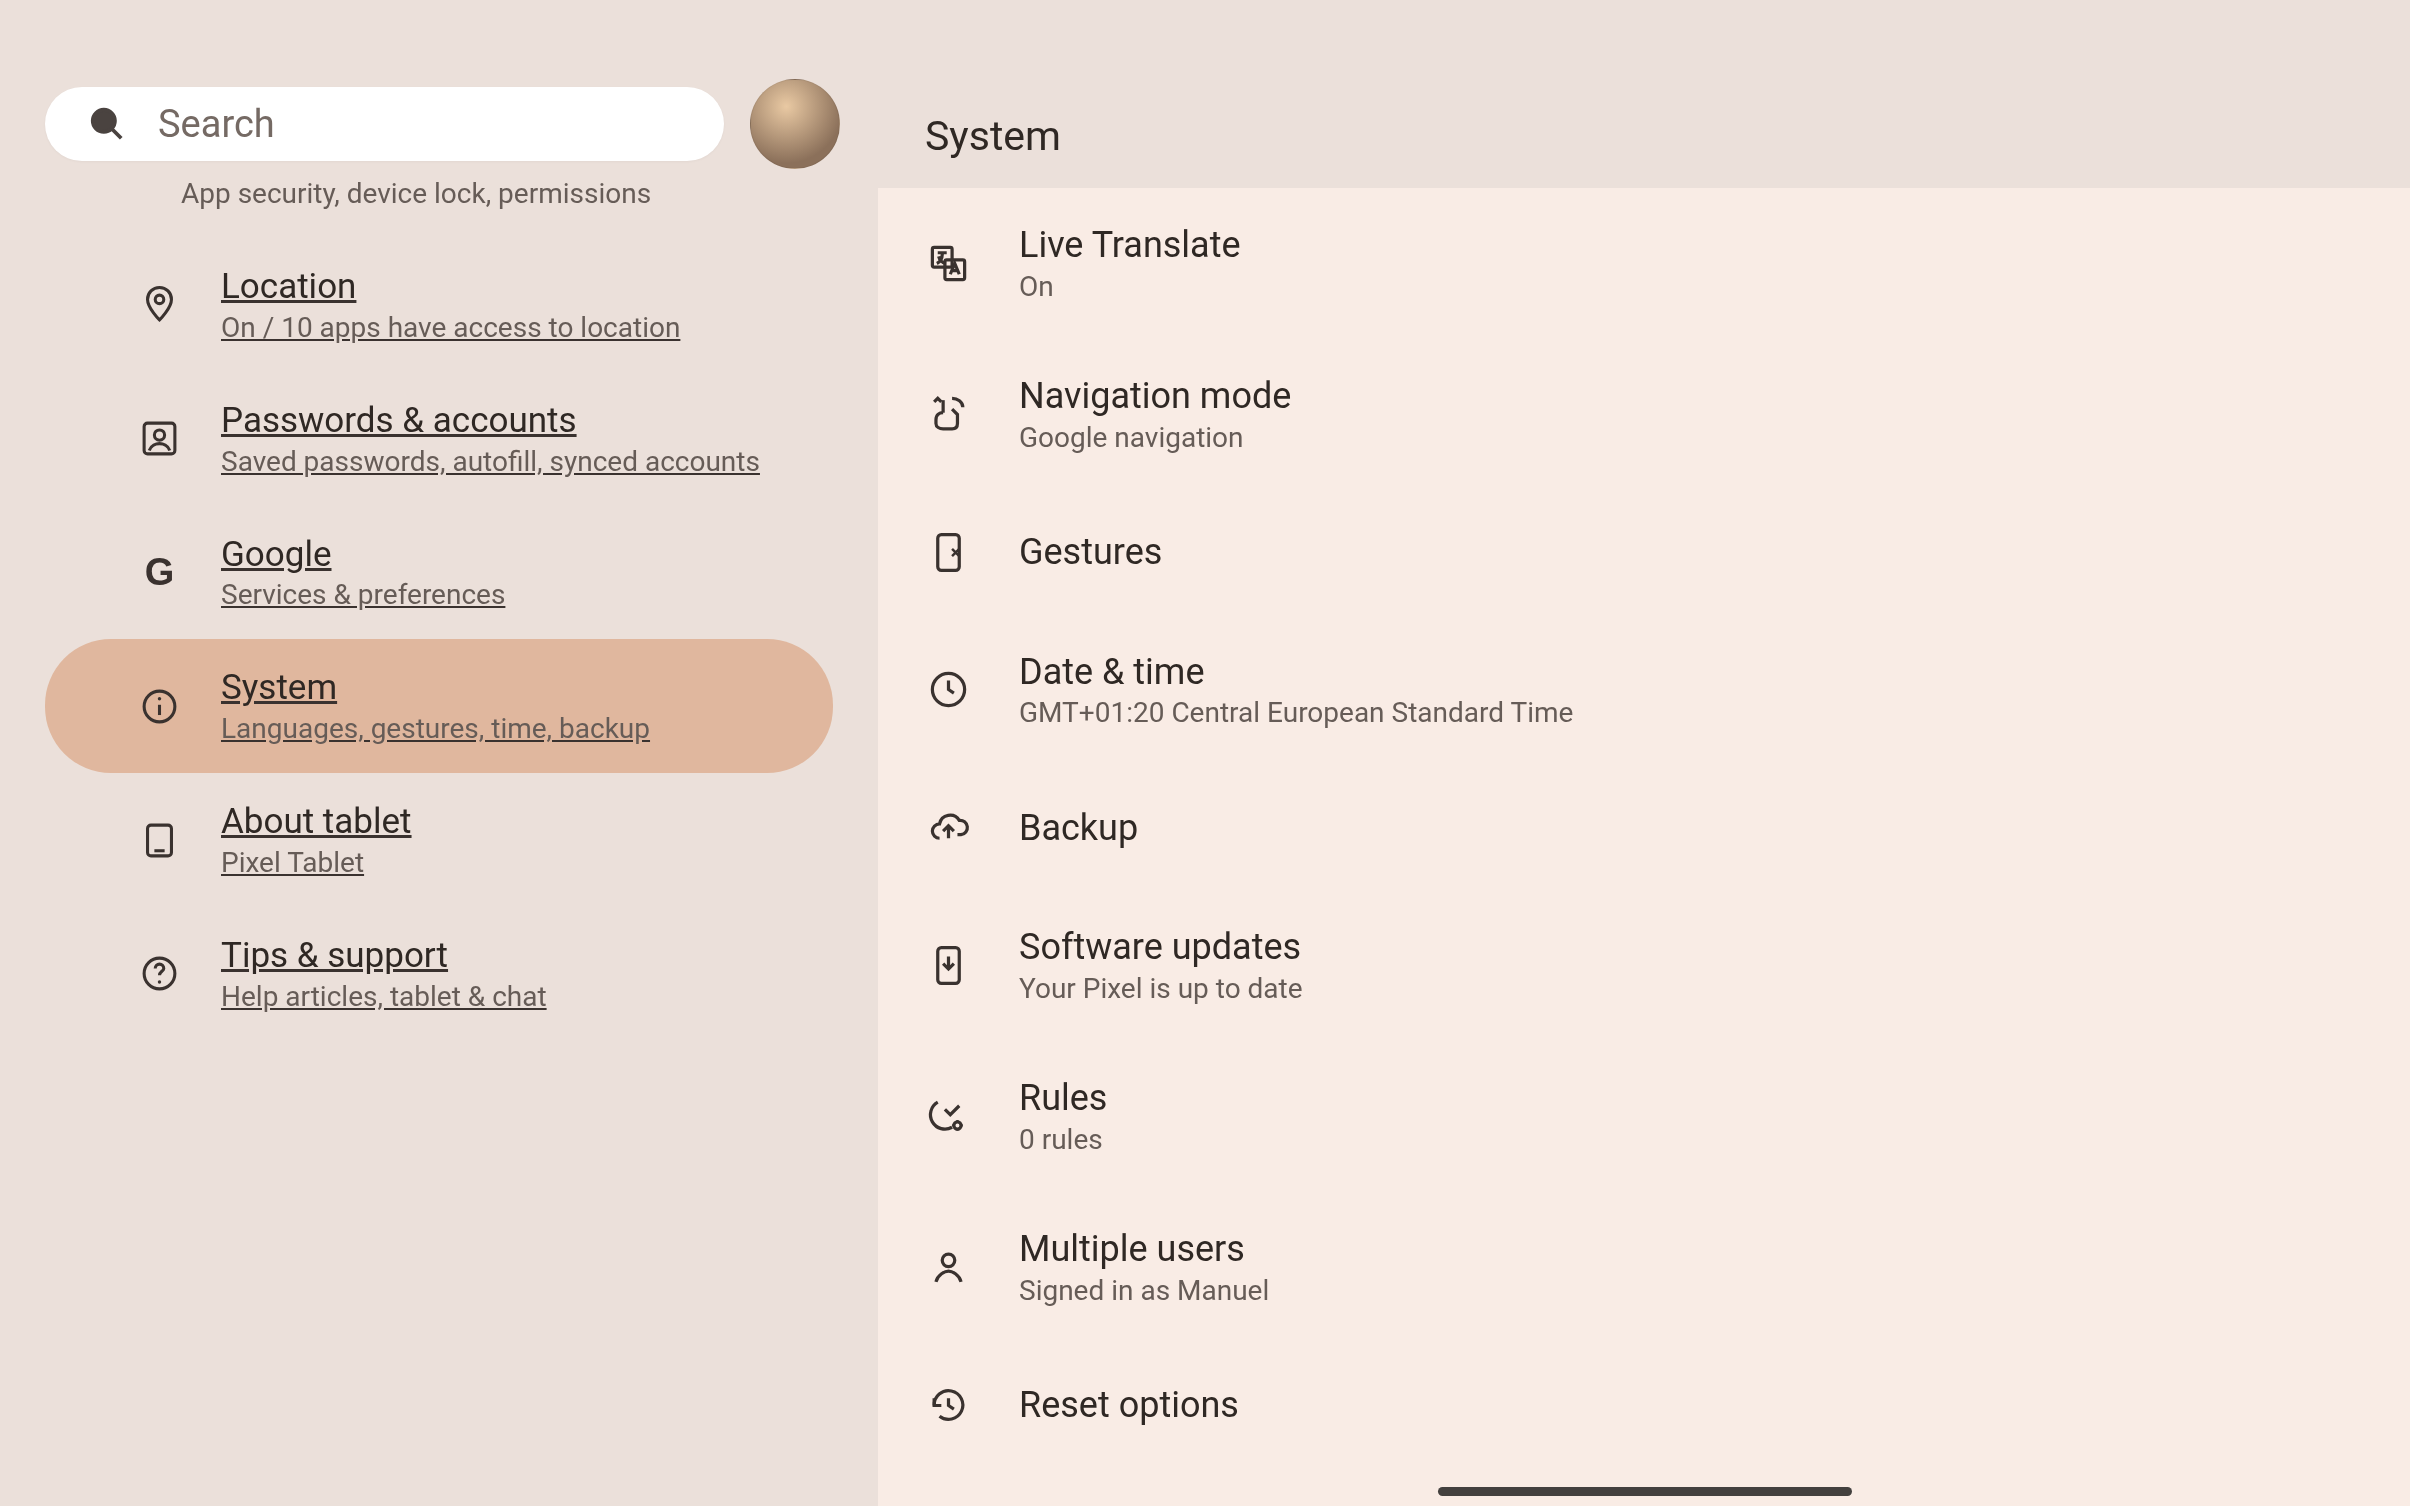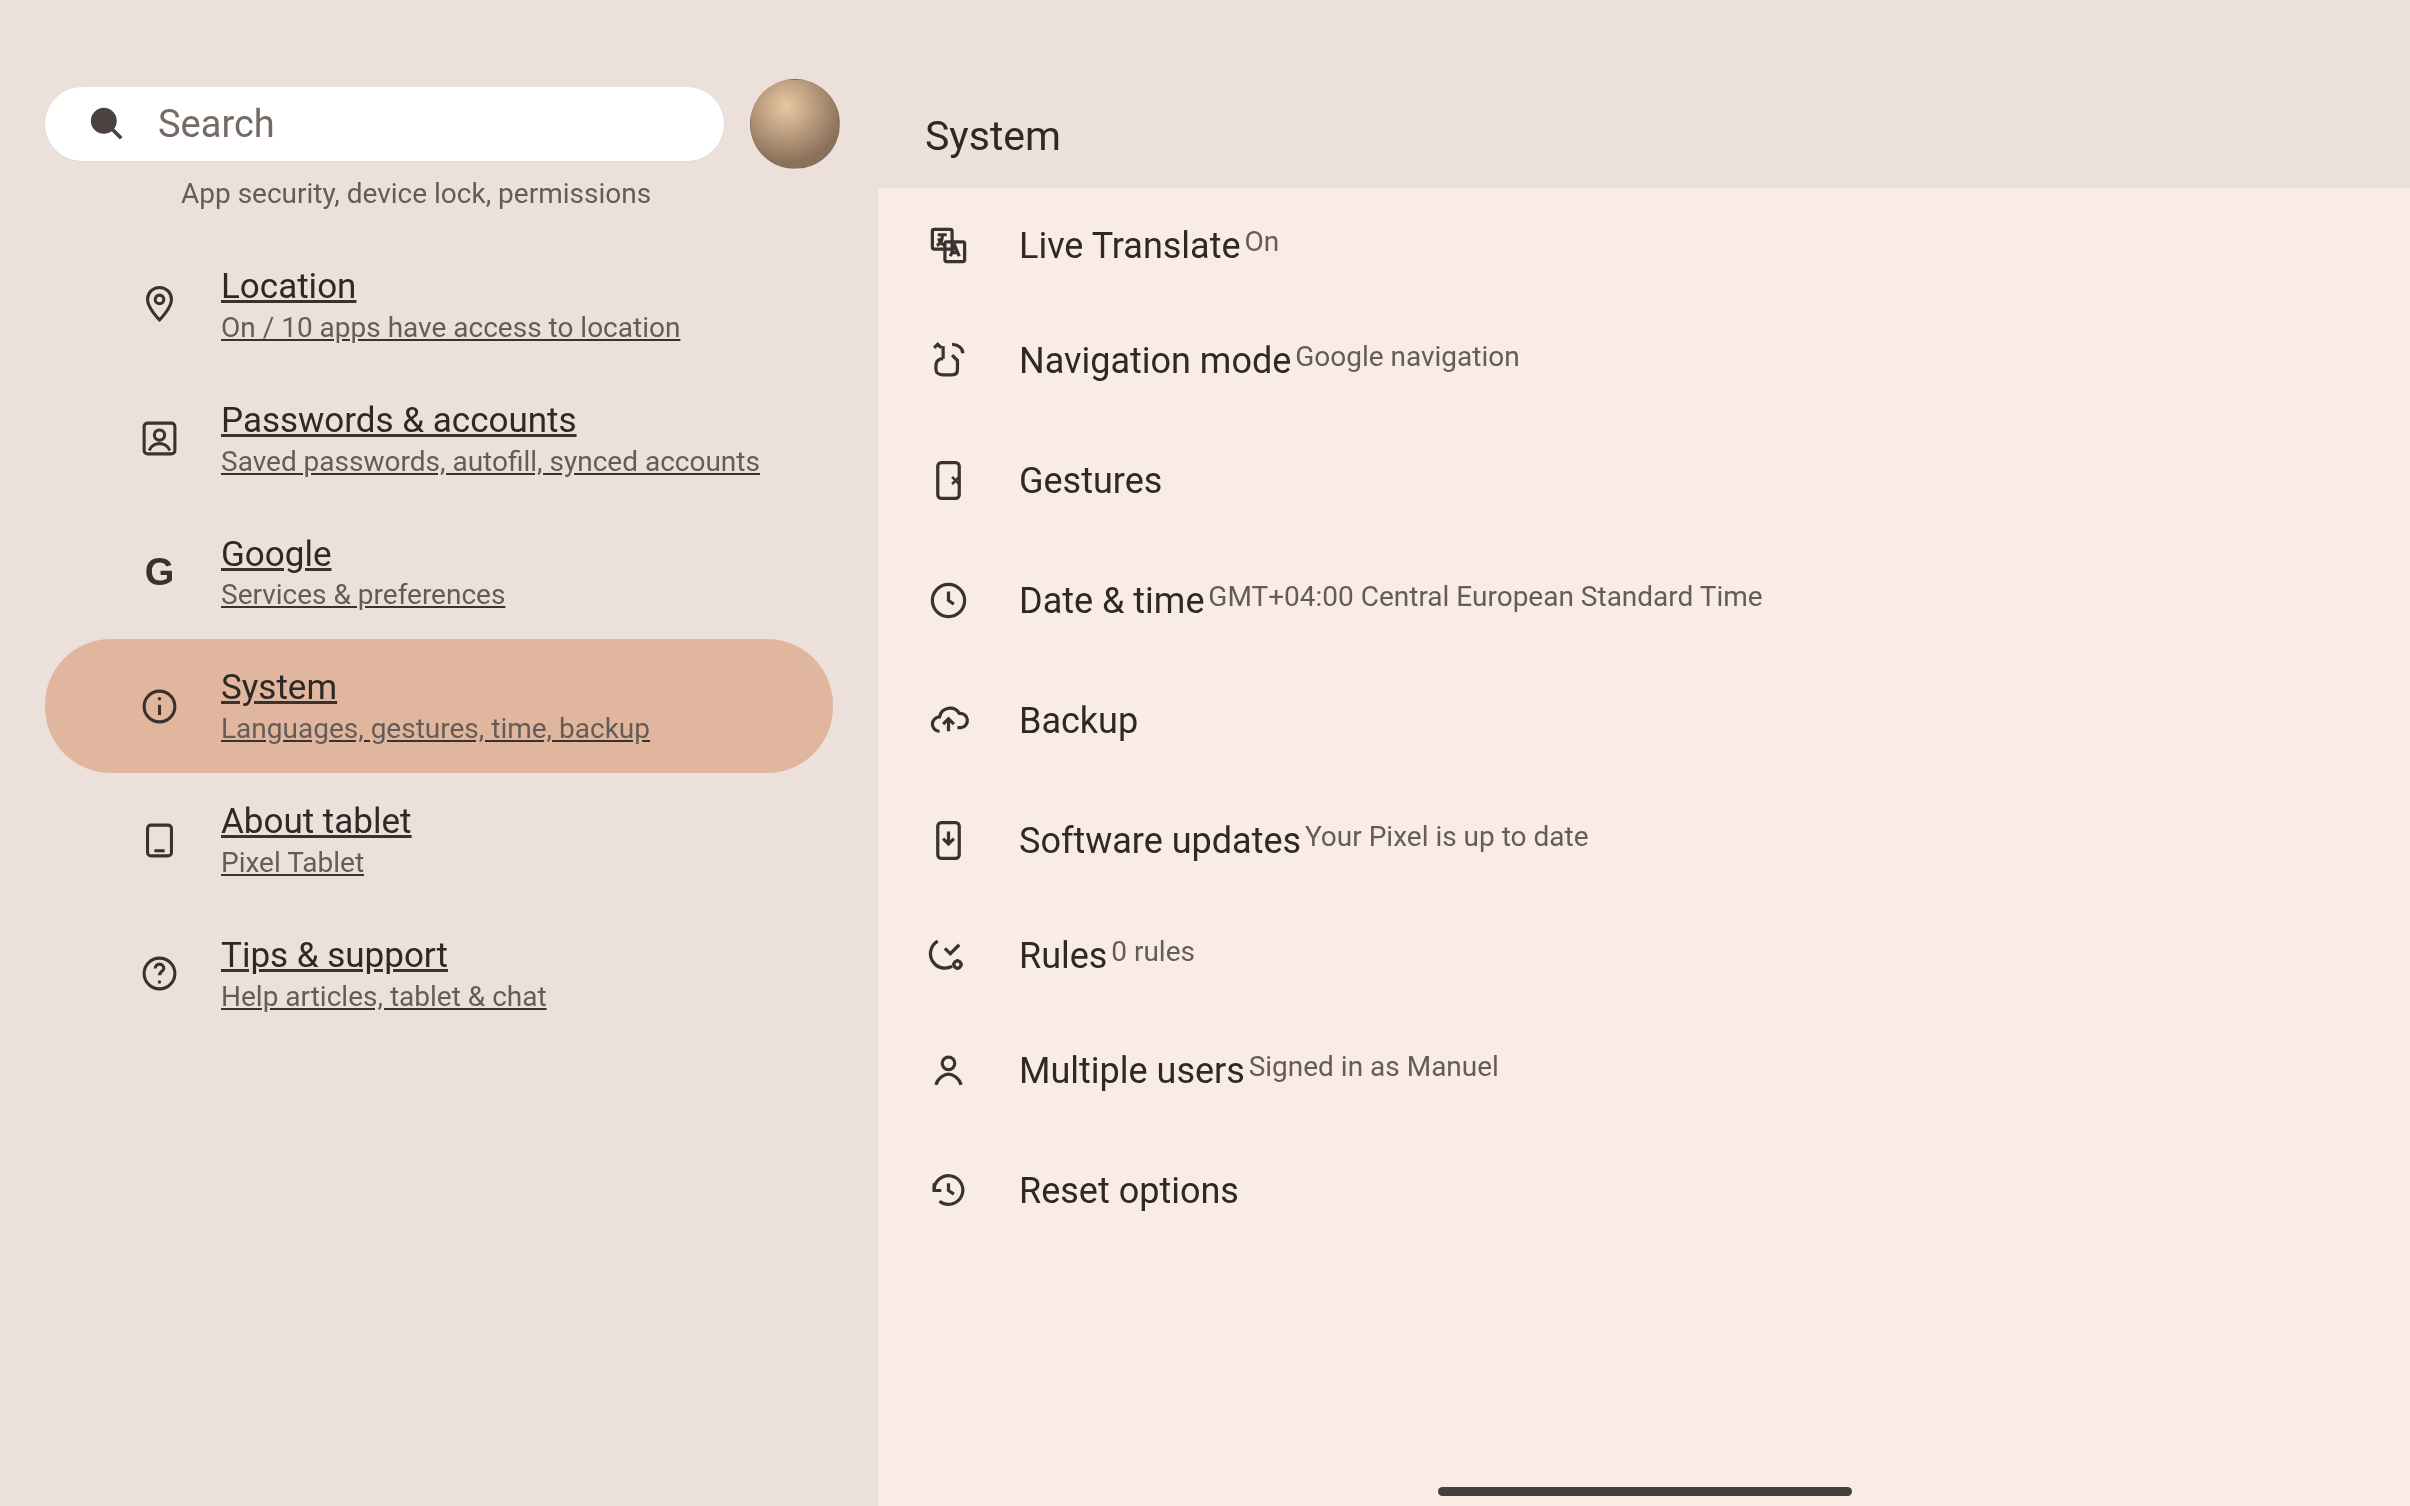--- a/index.html
+++ b/index.html
@@ -101,21 +101,21 @@
   .page-title{font-size:41px;color:#2f2824;}
 
   .detail-list{flex:1;}
   .detail-item{
     display:flex;align-items:center;gap:49px;
     padding: 36px 56px 36px 49px;
   }
   .detail-item.no-sub{padding-top:41px;padding-bottom:41px;}
   .detail-item .icon{width:43px;height:43px;flex-shrink:0;display:flex;align-items:center;justify-content:center;}
   .detail-item .icon svg{width:100%;height:100%;stroke:#3a322f;fill:none;stroke-width:1.8;}
-  .detail-texts{display:flex;flex-direction:row;gap:3.8px;}
+  .detail-texts{display:flex;flex-direction:column;gap:3.8px;}
   .detail-title{font-size:36px;color:#2f2824;}
   .detail-sub{font-size:28px;color:#665c57;}
 
   .nav-handle{
     position:absolute;bottom:11.3px;left:50%;transform:translateX(-50%);
     width:414px;height:8.5px;border-radius:5.6px;background:#43403e;
   }
 </style>
 </head>
 <body>
@@ -362,21 +362,21 @@
     </div>
 
     <div class="detail-item">
       <span class="icon">
           <svg viewBox="0 0 24 24">
             <use href="#ic-clock"></use>
           </svg>
         </span>
       <div class="detail-texts">
         <span class="detail-title">Date &amp; time</span>
-        <span class="detail-sub">GMT+04:00 Central European Standard Time</span>
+        <span class="detail-sub">GMT+01:20 Central European Standard Time</span>
       </div>
     </div>
 
     <div class="detail-item no-sub">
       <span class="icon">
           <svg viewBox="0 0 24 24">
             <use href="#ic-cloud-up"></use>
           </svg>
         </span>
       <div class="detail-texts">

